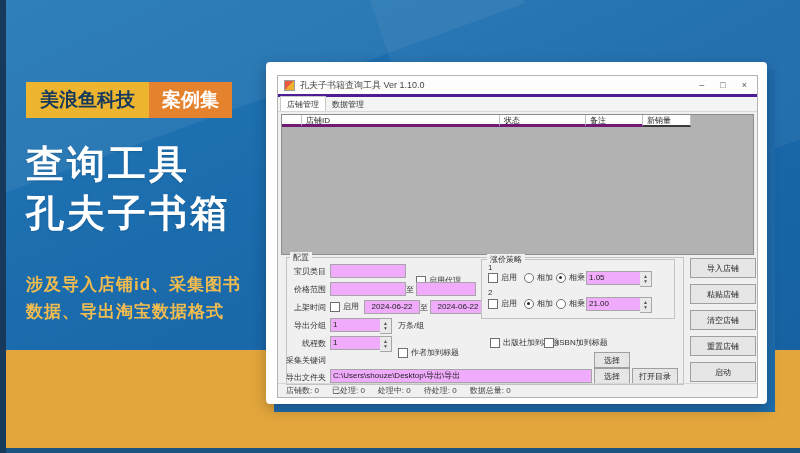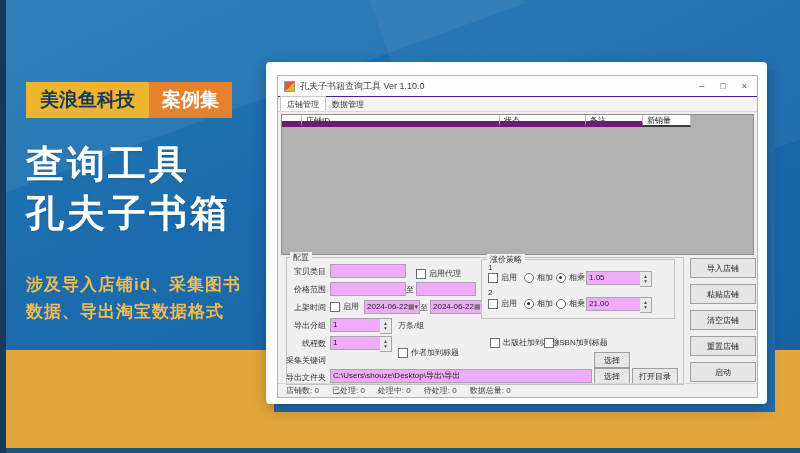--- a/index.html
+++ b/index.html
@@ -24,47 +24,47 @@
 
   
   .card-offset{position:absolute;left:274px;top:70px;width:501px;height:342px;background:#1e6dad;}
   .card{position:absolute;left:266px;top:62px;width:501px;height:342px;background:#ffffff;border-radius:4px;
     box-shadow:0 5px 14px rgba(0,0,0,0.25);}
 
   
   .appwin{position:absolute;left:11px;top:13px;width:479px;height:321px;background:#f0f0f0;
     border:1px solid #b3b3b3;font-size:8px;color:#333;}
   .titlebar{position:absolute;left:0;top:0;width:100%;height:21px;background:#fdfdfd;
-    border-bottom:1px solid #4c1d95;display:flex;align-items:center;padding:0 6px;box-sizing:border-box;}
+    border-bottom:3px solid #4c1d95;display:flex;align-items:center;padding:0 6px;box-sizing:border-box;}
   .app-icon{width:9px;height:9px;margin-right:5px;flex:0 0 auto;
     background:linear-gradient(135deg,#e8593f 0 50%,#f0b02f 50% 100%);border:1px solid #9a9a9a;}
   .title-text{font-size:9px;color:#444;}
   .win-controls{margin-left:auto;display:flex;gap:16px;color:#555;font-size:9px;padding-right:4px;}
   .win-controls span{cursor:default;}
   .menubar{position:absolute;left:0;top:21px;width:100%;height:15px;background:#f4f4f4;
     border-bottom:1px solid #d8d8d8;display:flex;align-items:flex-end;padding-left:2px;box-sizing:border-box;}
   .tab{padding:2px 6px 1px 6px;font-size:8px;color:#333;}
   .tab.active{background:#fff;border:1px solid #c9c9c9;border-bottom:none;}
 
   .grid{position:absolute;left:3px;top:38px;width:471px;height:139px;background:#b2b2b2;border:1px solid #8d8d8d;}
   .gridhead{display:flex;height:12px;}
-  .gh{background:#fff;border-right:1px solid #c2c2c2;border-bottom:6px solid #701a75;
+  .gh{background:#fff;border-right:1px solid #c2c2c2;border-bottom:3px solid #701a75;
     font-size:8px;line-height:12px;padding:0 4px;box-sizing:border-box;color:#222;overflow:hidden;}
   .gh.c0{width:20px;}  .gh.c1{width:198px;} .gh.c2{width:86px;} .gh.c3{width:57px;}
   .gh.c4{width:48px;border-bottom:2px solid #3a3a3a;}
 
   .groupbox{position:absolute;border:1px solid #c3c3c3;}
   .gb-config{left:8px;top:181px;width:396px;height:126px;}
   .gb-strategy{left:203px;top:183px;width:192px;height:58px;background:#f0f0f0;}
   .gb-label{position:absolute;background:#f0f0f0;padding:0 3px;font-size:8px;color:#333;}
 
   .flabel{position:absolute;width:46px;left:2px;text-align:right;font-size:8px;color:#333;}
   .tfield{position:absolute;height:12px;background:#f0abfc;border:1px solid #a6a6a6;font-size:8px;
     line-height:12px;padding:0 2px;box-sizing:content-box;overflow:hidden;white-space:nowrap;color:#222;}
-  .datefield{display:flex;justify-content:space-between;align-items:center;}
+  .datefield{display:flex;justify-content:space-between;align-items:center;flex-direction:column;}
   .datefield .cal{color:#555;font-size:7px;}
   .cbwrap{position:absolute;display:flex;align-items:center;gap:3px;font-size:8px;color:#333;}
   .cb{width:8px;height:8px;border:1px solid #6f6f6f;background:#fff;display:inline-block;flex:0 0 auto;}
   .rb{width:8px;height:8px;border:1px solid #6f6f6f;background:#fff;border-radius:50%;
     display:inline-block;position:relative;flex:0 0 auto;}
   .rb.on::after{content:"";position:absolute;left:2px;top:2px;width:3px;height:3px;border-radius:50%;background:#2b2b2b;}
   .spin{position:absolute;width:11px;height:14px;border:1px solid #a6a6a6;border-left:none;background:#e9e9e9;
     display:flex;flex-direction:column;align-items:center;justify-content:center;color:#555;}
   .spin i{font-style:normal;font-size:5px;line-height:5px;}
   .btn{position:absolute;background:#e6e6e6;border:1px solid #9f9f9f;font-size:8px;color:#222;
@@ -124,21 +124,21 @@
           <span class="gh c3">备注</span>
           <span class="gh c4">新销量</span>
         </div>
       </div>
 
       <div class="groupbox gb-config"></div>
       <span class="gb-label" style="left:12px;top:176px;">配置</span>
 
       <span class="flabel" style="top:190px;">宝贝类目</span>
       <div class="tfield" style="left:52px;top:188px;width:70px;"></div>
-      <span class="cbwrap" style="left:138px;top:192px;">
+      <span class="cbwrap" style="left:138px;top:199px;">
         <span class="cb"></span>
         <span>启用代理</span>
       </span>
 
       <span class="flabel" style="top:208px;">价格范围</span>
       <div class="tfield" style="left:52px;top:206px;width:70px;"></div>
       <span class="tiny-num" style="left:128px;top:208px;">至</span>
       <div class="tfield" style="left:138px;top:206px;width:54px;"></div>
 
       <span class="flabel" style="top:226px;">上架时间</span>

